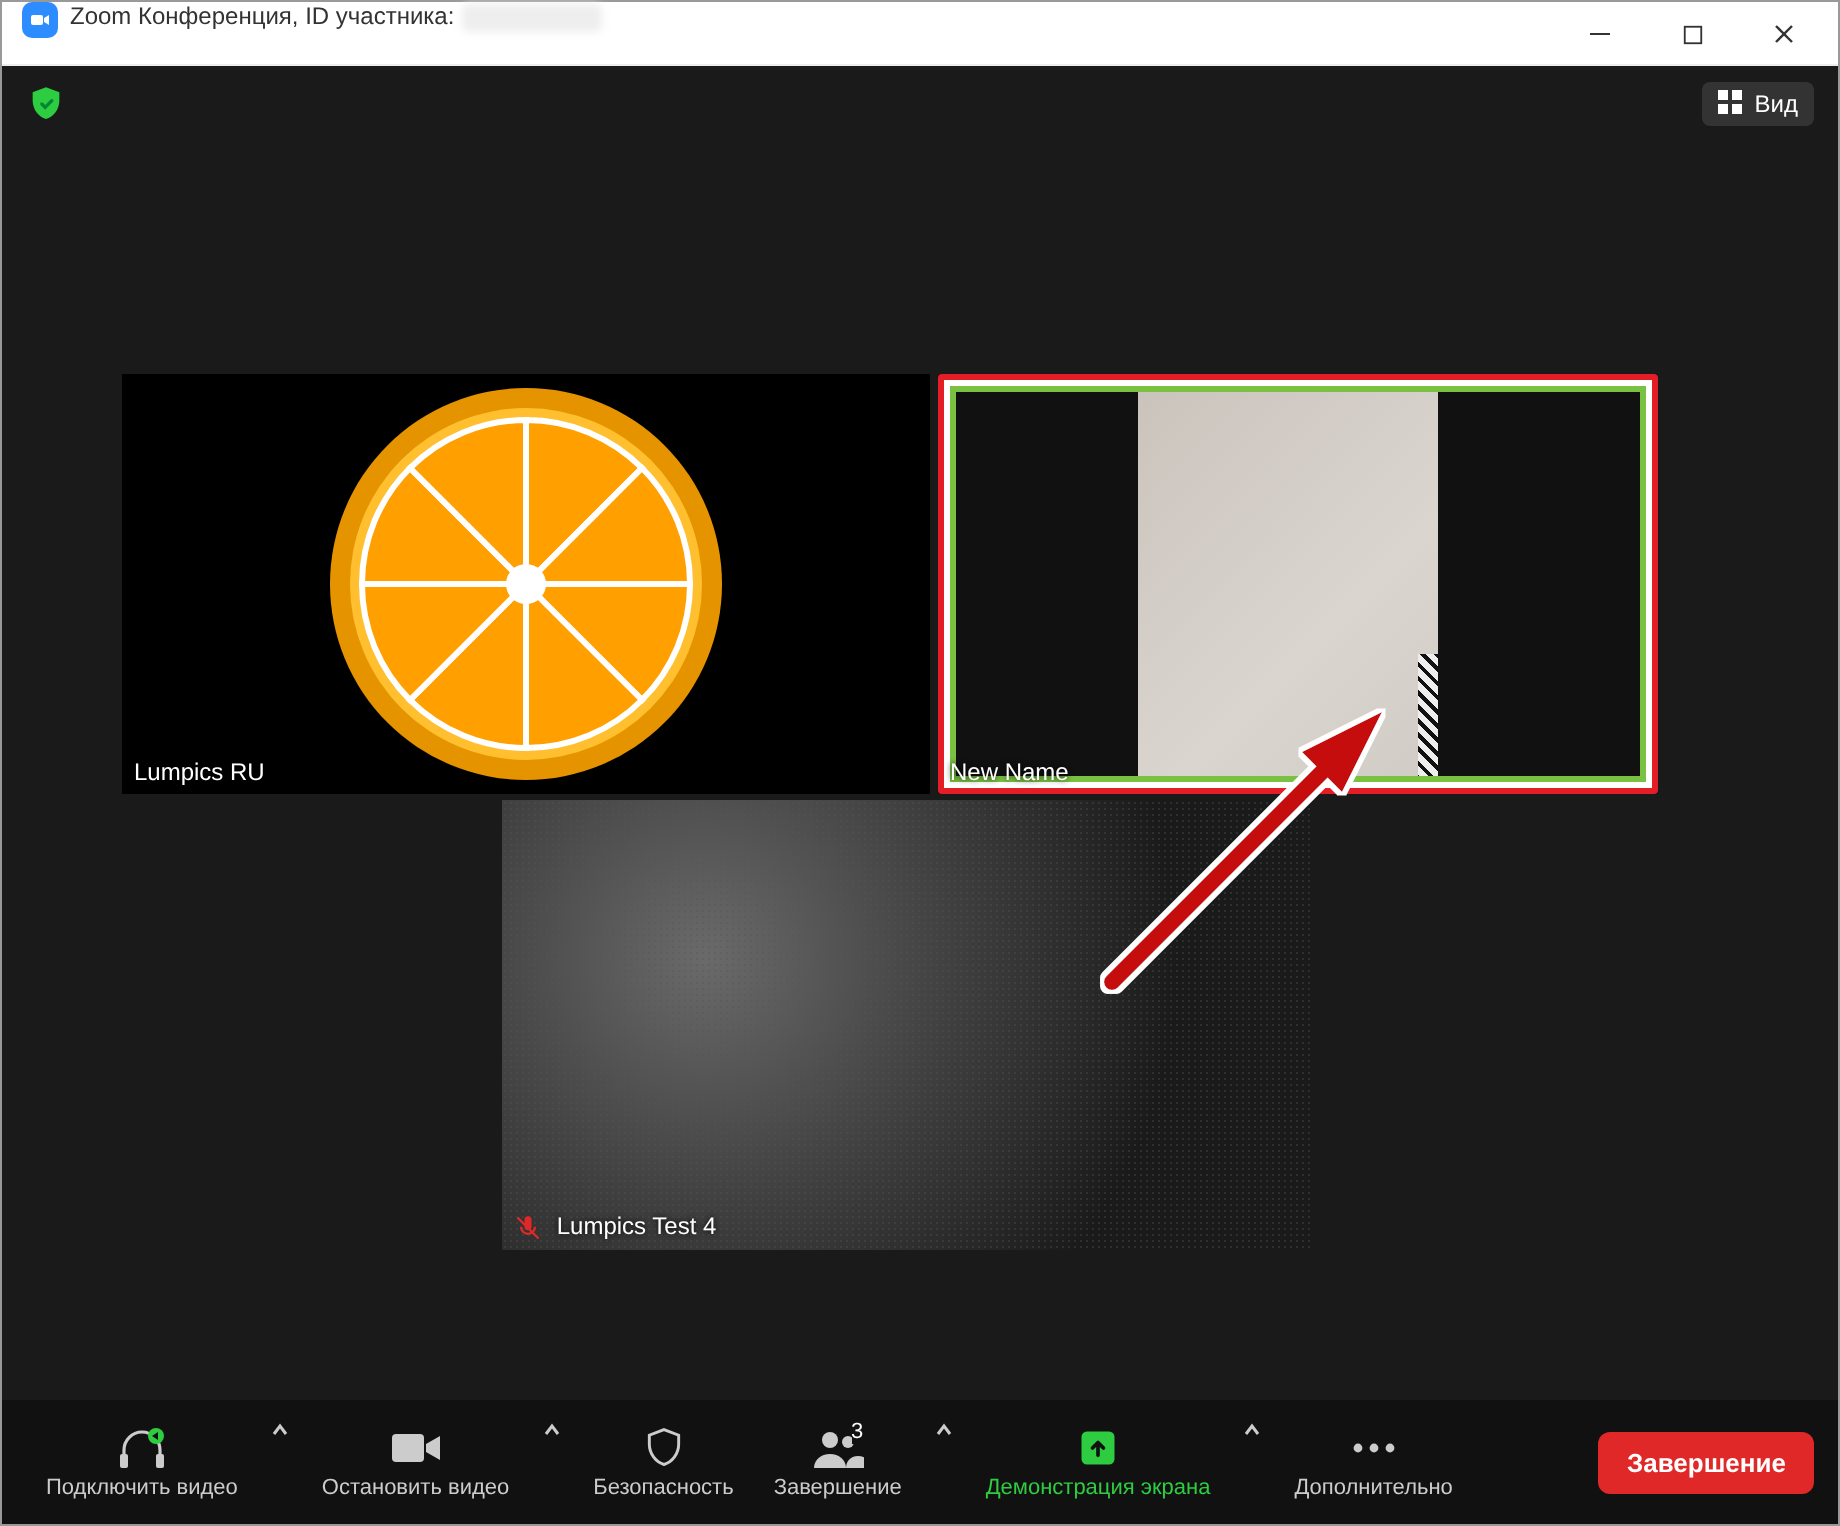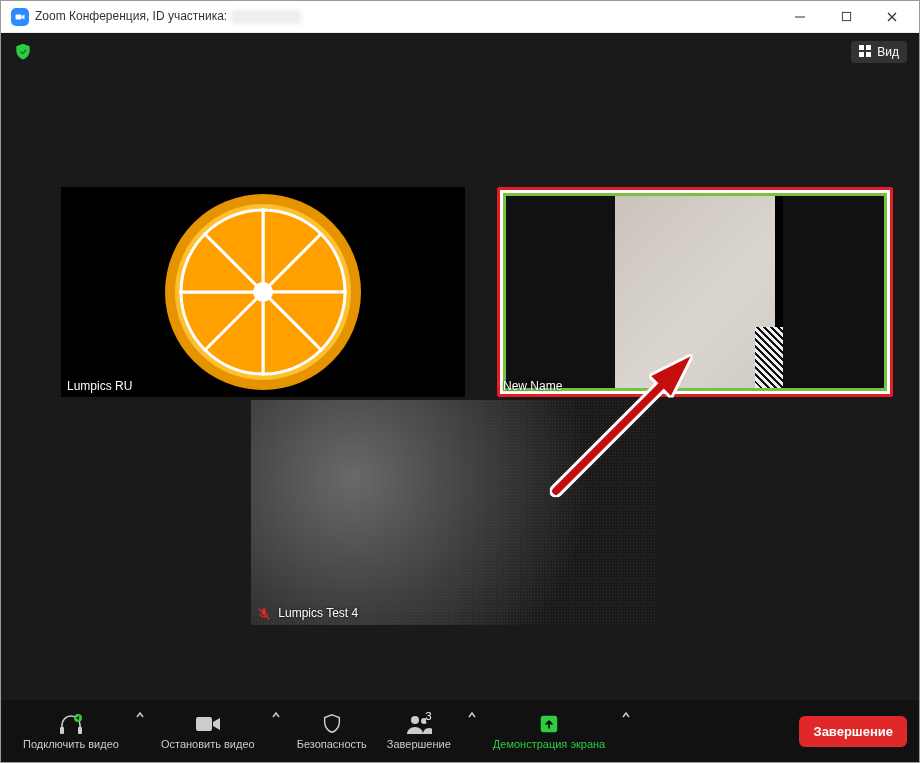--- a/index.html
+++ b/index.html
@@ -1,34 +1,34 @@
 <!DOCTYPE html>
 <html><head>
 <meta charset="utf-8">
 <style>
   * { box-sizing: border-box; margin: 0; padding: 0; }
   body { font-family: Arial, "Segoe UI", sans-serif; background: #fff; width: 920px; height: 763px; overflow: hidden; }
   .window { width: 920px; height: 763px; border: 1px solid #999; display: flex; flex-direction: column; background: #fff; }
-  .titlebar { height: 32px; display: flex; align-items: center; padding: 0 4px; background: #fff; border-bottom: 1px solid #eee; }
+  .titlebar { height: 32px; display: flex; align-items: flex-start; padding: 0 4px; background: #fff; border-bottom: 1px solid #eee; }
   .app-icon { width: 18px; height: 18px; background: #2D8CFF; border-radius: 5px; margin: 0 6px; display:flex; align-items:center; justify-content:center; }
   .app-icon svg { width: 12px; height: 12px; }
   .title-text { font-size: 12px; color: #333; }
   .title-blur { display:inline-block; width:70px; height:14px; background:#eee; filter: blur(2px); border-radius:3px; vertical-align:middle; }
   .win-controls { margin-left: auto; display: flex; }
   .win-btn { width: 46px; height: 32px; display:flex; align-items:center; justify-content:center; color:#333; font-size:13px; cursor:pointer; }
   .content { flex: 1; background: #1a1a1a; display: flex; flex-direction: column; position: relative; }
   .topbar { height: 38px; display:flex; align-items:center; padding: 0 12px; }
   .shield { width: 20px; height: 20px; color: #2ecc40; }
   .view-btn { margin-left:auto; display:flex; gap:6px; padding:4px 8px; background:#333; border-radius:4px; color:#fff; font-size:12px; cursor:pointer; }
   .view-btn .grid-ico { display:inline-block; width:12px; height:12px; }
   .gallery { flex:1; position:relative; }
   .tile { position:absolute; background:#000; }
   .tile .name { position:absolute; left:6px; bottom:4px; color:#fff; font-size:12px; text-shadow:0 0 3px #000; }
   .tile1 { left:60px; top:116px; width:404px; height:210px; }
-  .tile2 { left:496px; top:116px; width:396px; height:210px;border-radius:12px; }
+  .tile2 { left:468px; top:116px; width:360px; height:210px;border-radius:12px; }
   .tile2 .highlight { position:absolute; inset:0; border:3px solid #e41e26; border-radius:2px; box-shadow: inset 0 0 0 3px #fff, inset 0 0 0 6px #7ac142; pointer-events:none; }
   .tile3 { left:250px; top:329px; width:406px; height:225px; }
   .mute-ico { display:inline-flex; vertical-align:middle; margin-right:4px; }
   
   .orange { position:absolute; left:50%; top:50%; width:200px; height:200px; transform:translate(-50%,-50%); }
   
   .room { position:absolute; left:50%; top:0; bottom:0; width:160px; transform:translateX(-50%); background:linear-gradient(135deg,#c9c3bc,#dad5ce 60%,#cfcac3); }
   .room::after { content:""; position:absolute; right:-40px; bottom:0; width:60px; height:70px; background:repeating-linear-gradient(45deg,#111 0 2px,#eee 2px 5px); }
   .tile2 .dark-l { position:absolute; left:0; top:0; bottom:0; width:120px; background:#111; }
   .tile2 .dark-r { position:absolute; right:0; top:0; bottom:0; width:110px; background:#111; }
@@ -237,18 +237,28 @@
             </svg>
         </div>
         <span>Демонстрация экрана</span>
       </div>
       <span class="tb-caret">
         <svg width="10" height="10" viewBox="0 0 10 10">
             <path d="M2 7l3-4 3 4" stroke="#ccc" stroke-width="1.5" fill="none"></path>
           </svg>
       </span>
 
+      <div class="tb-item">
+        <div class="ico">
+          <svg width="24" height="8" viewBox="0 0 24 8" fill="#ccc">
+              <circle cx="4" cy="4" r="2.2"></circle>
+              <circle cx="12" cy="4" r="2.2"></circle>
+              <circle cx="20" cy="4" r="2.2"></circle>
+            </svg>
+        </div>
+        <span>Дополнительно</span>
+      </div>
 
       <div class="tb-spacer"></div>
       <button class="end-btn">Завершение</button>
     </div>
   </div>
 </div>
 
 </body></html>

